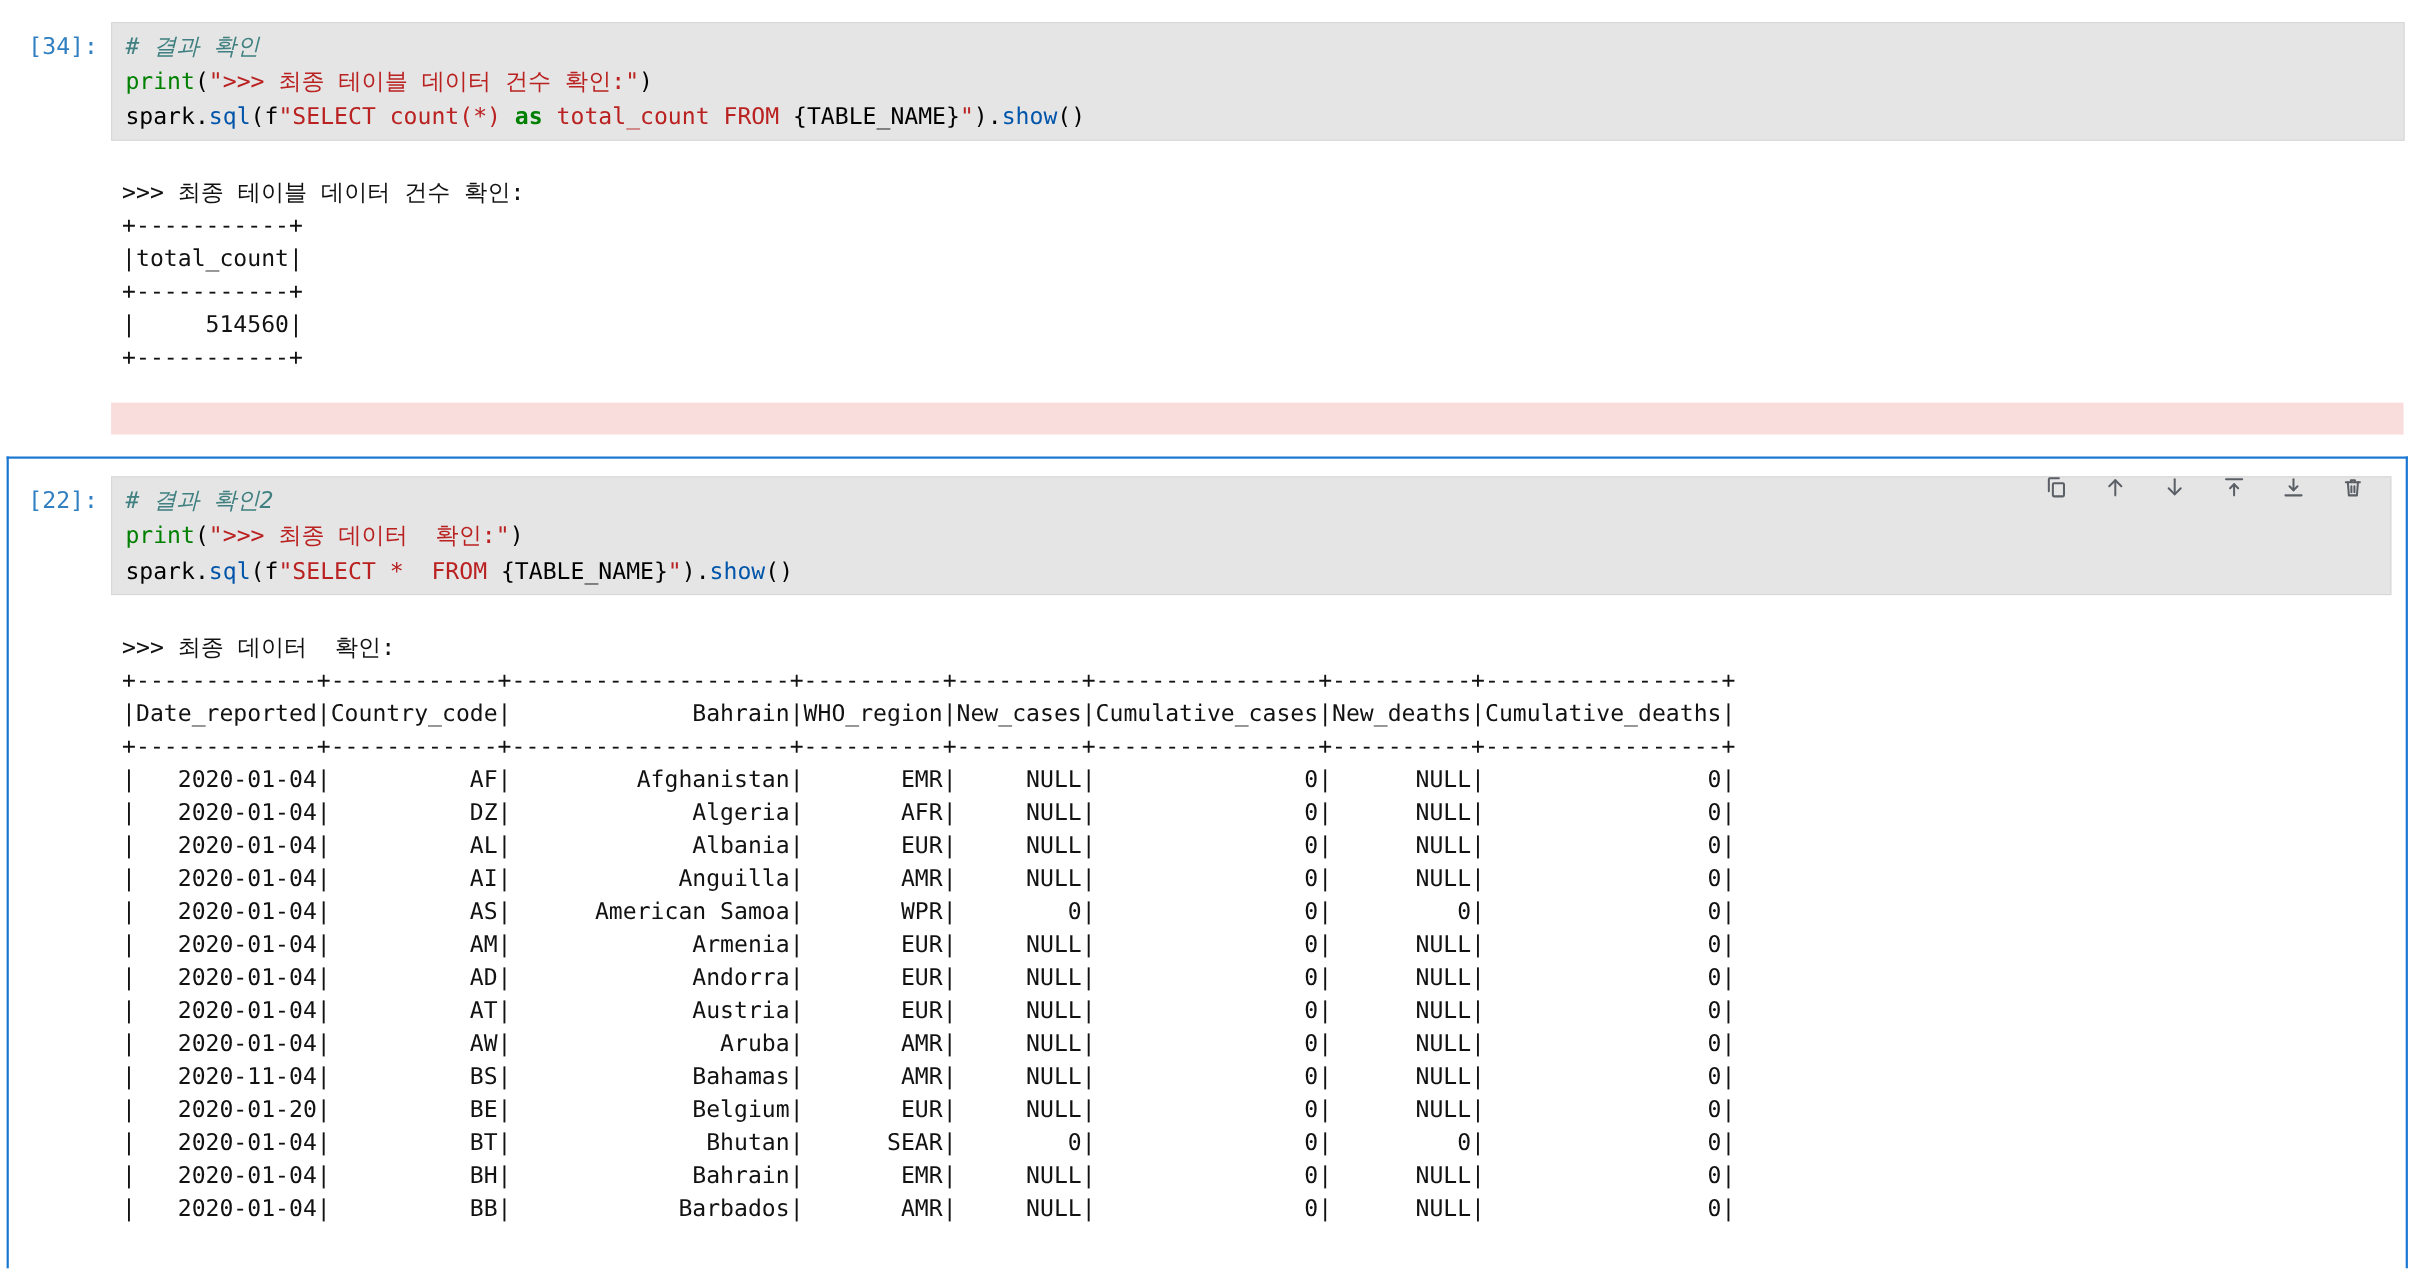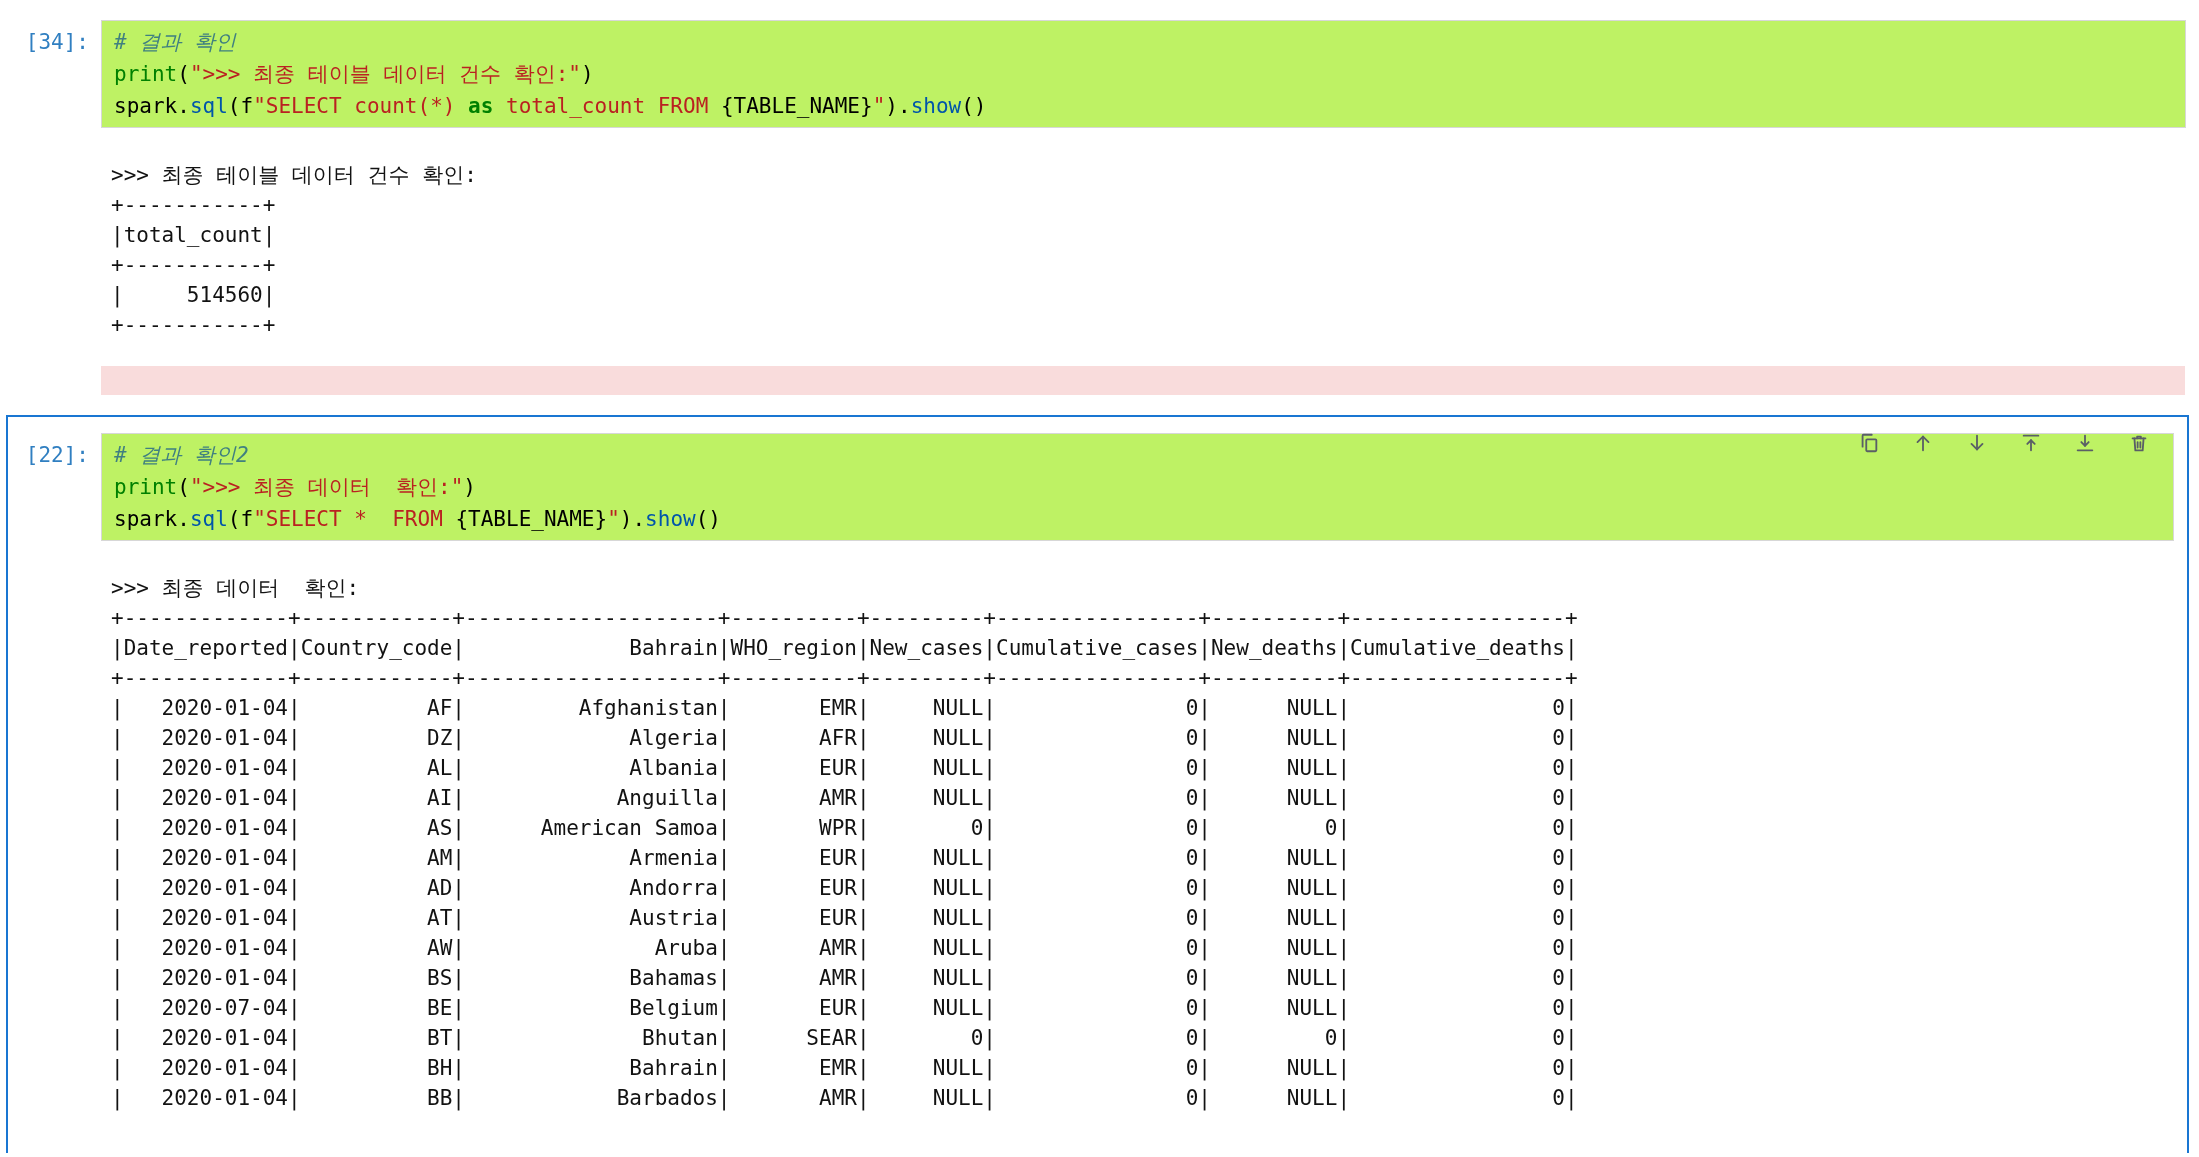--- a/index.html
+++ b/index.html
@@ -22,21 +22,21 @@
     padding:6px 12px 0 0;
     font-size:21px;
     line-height:32px;
     color:#307fc1;
     white-space:pre;
   }
   .cell.selected .prompt { flex-basis:93px; }
 
   .editor {
     flex:1;
-    background:#bef264;
+    background:#e5e5e5;
     border:1px solid #d7d7d7;
     margin-right:13px;
     padding:5px 12px;
     min-height:108px;
   }
   .code-line {
     white-space:pre;
     font-size:21px;
     line-height:32px;
     height:32px;
@@ -182,22 +182,22 @@
           <div class="out-line">+-------------+------------+--------------------+----------+---------+----------------+----------+-----------------+</div>
           <div class="out-line">|   2020-01-04|          AF|         Afghanistan|       EMR|     NULL|               0|      NULL|                0|</div>
           <div class="out-line">|   2020-01-04|          DZ|             Algeria|       AFR|     NULL|               0|      NULL|                0|</div>
           <div class="out-line">|   2020-01-04|          AL|             Albania|       EUR|     NULL|               0|      NULL|                0|</div>
           <div class="out-line">|   2020-01-04|          AI|            Anguilla|       AMR|     NULL|               0|      NULL|                0|</div>
           <div class="out-line">|   2020-01-04|          AS|      American Samoa|       WPR|        0|               0|         0|                0|</div>
           <div class="out-line">|   2020-01-04|          AM|             Armenia|       EUR|     NULL|               0|      NULL|                0|</div>
           <div class="out-line">|   2020-01-04|          AD|             Andorra|       EUR|     NULL|               0|      NULL|                0|</div>
           <div class="out-line">|   2020-01-04|          AT|             Austria|       EUR|     NULL|               0|      NULL|                0|</div>
           <div class="out-line">|   2020-01-04|          AW|               Aruba|       AMR|     NULL|               0|      NULL|                0|</div>
-          <div class="out-line">|   2020-01-04|          BS|             Bahamas|       AMR|     NULL|               0|      NULL|                0|</div>
-          <div class="out-line">|   2020-07-04|          BE|             Belgium|       EUR|     NULL|               0|      NULL|                0|</div>
+          <div class="out-line">|   2020-11-04|          BS|             Bahamas|       AMR|     NULL|               0|      NULL|                0|</div>
+          <div class="out-line">|   2020-01-20|          BE|             Belgium|       EUR|     NULL|               0|      NULL|                0|</div>
           <div class="out-line">|   2020-01-04|          BT|              Bhutan|      SEAR|        0|               0|         0|                0|</div>
           <div class="out-line">|   2020-01-04|          BH|             Bahrain|       EMR|     NULL|               0|      NULL|                0|</div>
           <div class="out-line">|   2020-01-04|          BB|            Barbados|       AMR|     NULL|               0|      NULL|                0|</div>
         </div>
       </div>
   </div>
 
 </div>
 
 </body></html>

